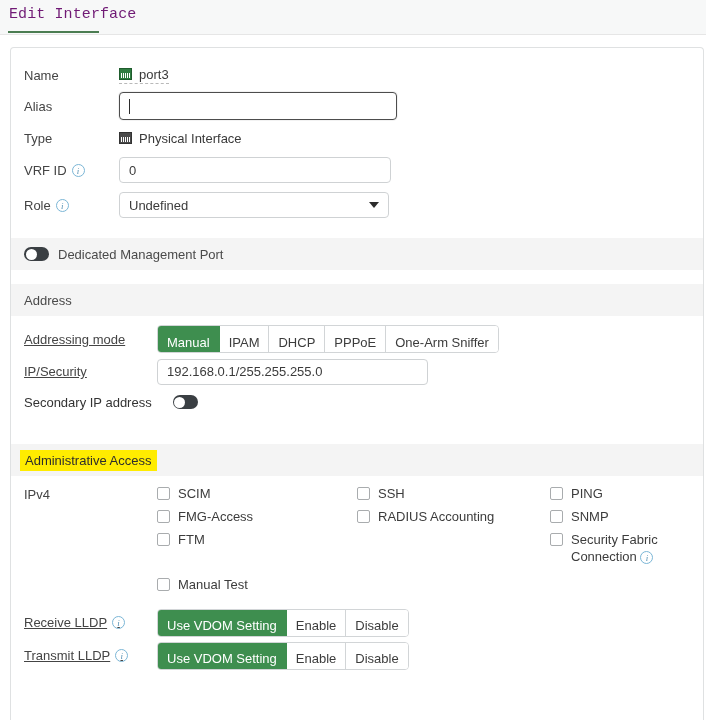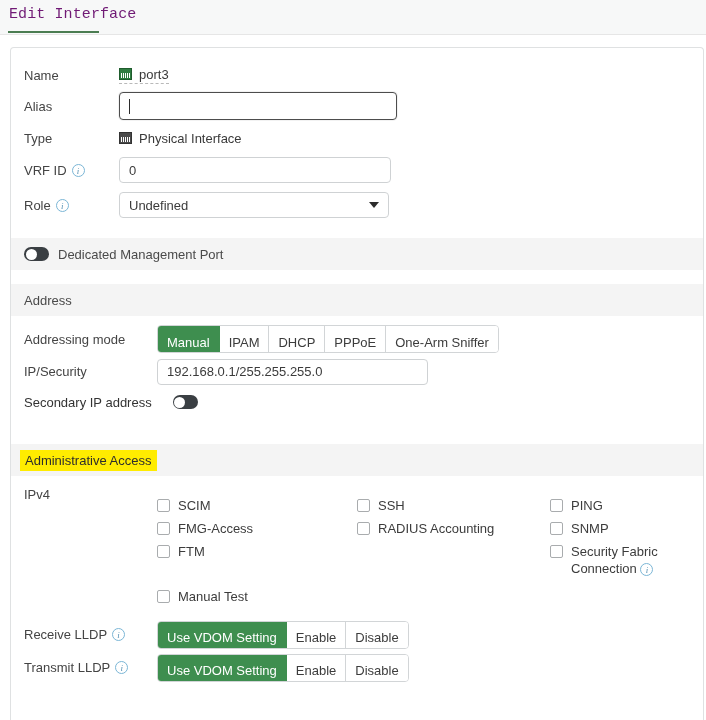--- a/index.html
+++ b/index.html
@@ -68,20 +68,21 @@
     flex: 0 0 95px;
     color: #444444;
     font-size: 13px;
     display: flex;
     align-items: center;
     gap: 5px;
   }
   .lbl-wide {
     width: 133px;
     flex: 0 0 133px;
+    text-decoration: underline;
   }
 
   
   .info-icon {
     display: inline-block;
     width: 13px;
     height: 13px;
     border: 1px solid #7bb6d6;
     border-radius: 50%;
     color: #5a93b5;
@@ -255,21 +256,21 @@
     padding-top: 9px;
   }
   .cb-label-col {
     width: 133px;
     flex: 0 0 133px;
     color: #444444;
     font-size: 13px;
     padding-top: 2px;
   }
   .cb-cols { display: flex; flex: 1; }
-  .cb-col { display: flex; flex-direction: column; margin-top: 12px; }
+  .cb-col { display: flex; flex-direction: column; }
   .cb-col-1 { width: 200px; }
   .cb-col-2 { width: 193px; }
   .cb-col-3 { width: 160px; }
   .cb-item {
     display: flex;
     align-items: flex-start;
     gap: 8px;
     height: 23px;
     font-size: 13px;
     color: #3c3c3c;

